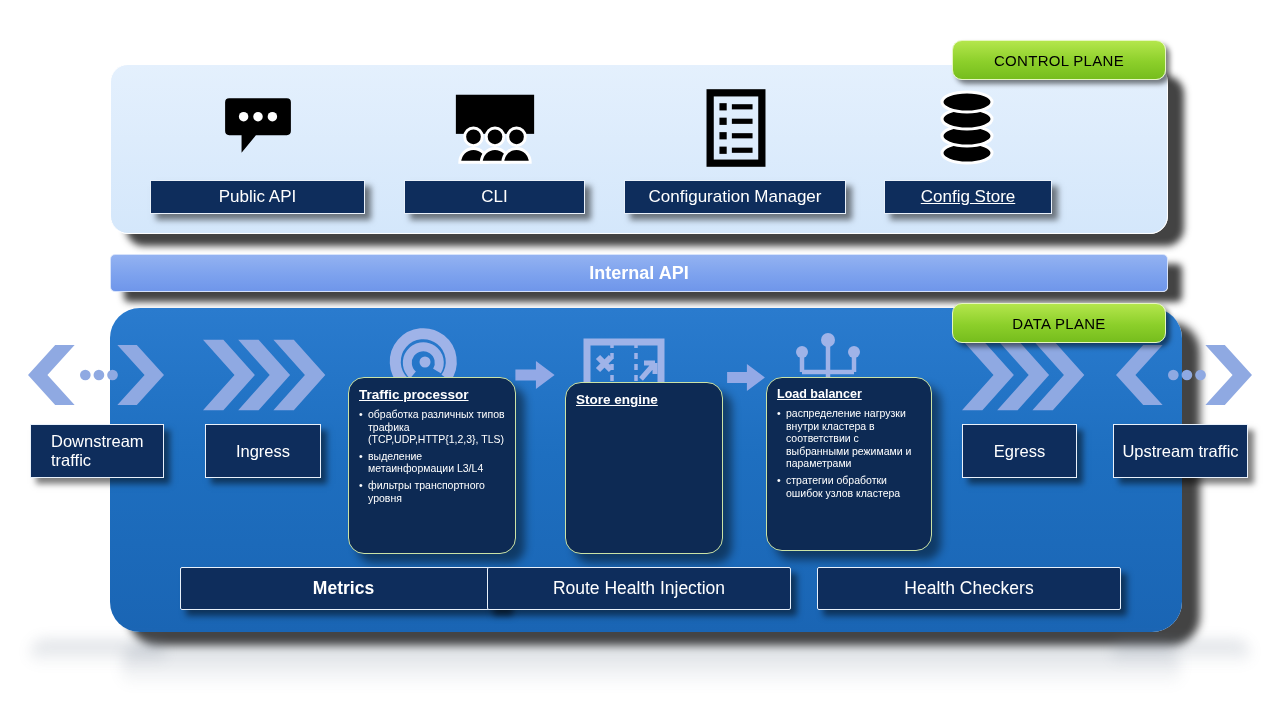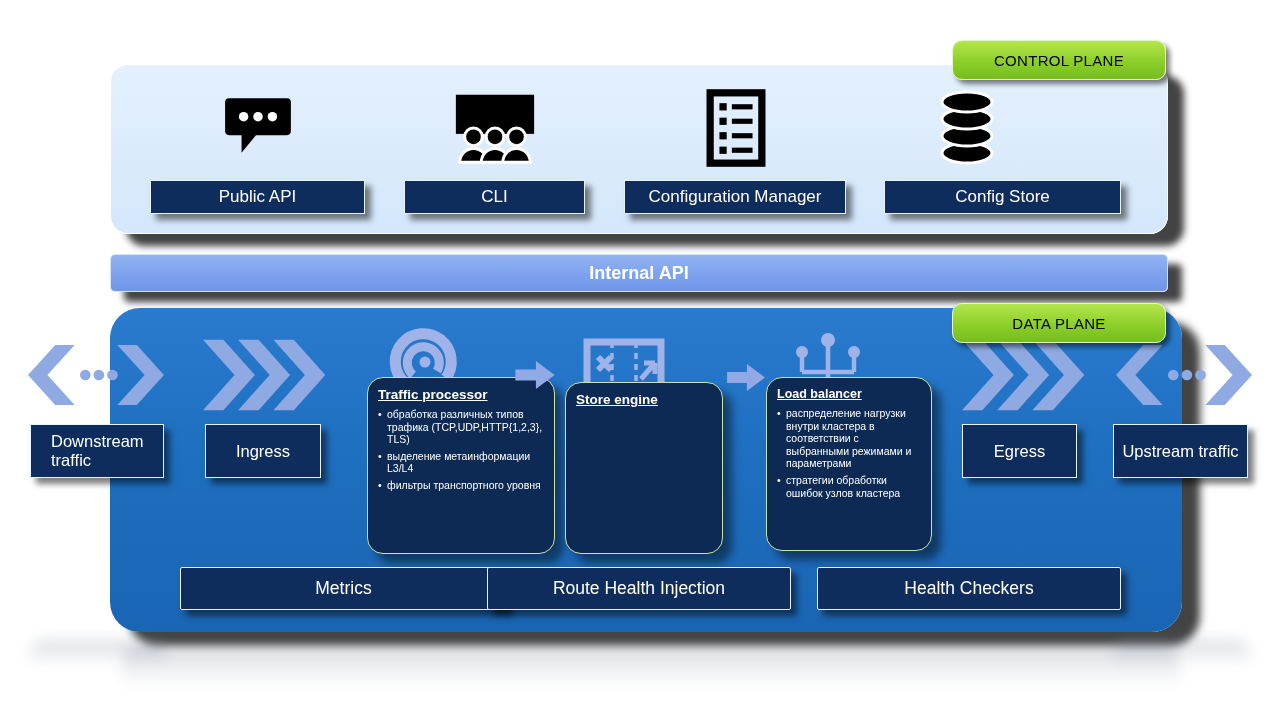--- a/index.html
+++ b/index.html
@@ -139,21 +139,21 @@
         <ellipse cx="29" cy="46" rx="25" ry="10"></ellipse>
         <ellipse cx="29" cy="29" rx="25" ry="10"></ellipse>
         <ellipse cx="29" cy="12" rx="25" ry="10"></ellipse>
       </g>
     </svg>
   </div>
 
   <div class="navy-box cp-label" style="left:150px; width:215px;">Public API</div>
   <div class="navy-box cp-label" style="left:404px; width:181px;">CLI</div>
   <div class="navy-box cp-label" style="left:624px; width:222px;">Configuration Manager</div>
-  <div class="navy-box cp-label" style="left:884px; width:237px;">Config Store</div>
+  <div class="navy-box cp-label" style="left:884px; width:168px;text-decoration:underline;">Config Store</div>
 
   <div class="internal-api">Internal API</div>
 
   <div class="data-plane"></div>
   <div class="badge badge-data">DATA PLANE</div>
 
   <div class="icon" style="left:28px; top:344px; width:136px; height:62px; z-index:2;">
     <svg viewBox="0 0 140 62">
       <g fill="#8fa9e2">
         <g transform="scale(-1,1) translate(-48,0)">
@@ -181,21 +181,21 @@
 
   <div class="icon" style="left:382px; top:324px; width:86px; height:64px;">
     <svg viewBox="0 0 86 64">
       <g fill="none" stroke="#9fb3e8">
         <path d="M22 58 A28 28 0 1 1 64 54" stroke-width="11"></path>
         <path d="M31 51 A16 16 0 1 1 55 47" stroke-width="9"></path>
       </g>
       <circle cx="43" cy="38" r="5.5" fill="#9fb3e8"></circle>
     </svg>
   </div>
-  <div class="card" style="left:367px; top:377px; width:188px; height:177px;">
+  <div class="card" style="left:348px; top:377px; width:168px; height:177px;">
     <div class="card-title">Traffic processor</div>
     <ul class="card-list">
       <li>обработка различных типов трафика (TCP,UDP,HTTP{1,2,3}, TLS)</li>
       <li>выделение метаинформации L3/L4</li>
       <li>фильтры транспортного уровня</li>
     </ul>
   </div>
 
   <div class="icon" style="left:514px; top:361px; width:42px; height:28px; z-index:2;">
     <svg viewBox="0 0 42 30">
@@ -264,21 +264,21 @@
         </g>
         <circle cx="59" cy="31" r="5.5"></circle>
         <circle cx="73" cy="31" r="5.5"></circle>
         <circle cx="87" cy="31" r="5.5"></circle>
         <path d="M92 0 h20 l28 31 l-28 31 h-20 l28 -31 z"></path>
       </g>
     </svg>
   </div>
   <div class="navy-box traffic-box" style="left:1113px; width:135px;">Upstream traffic</div>
 
-  <div class="navy-box bottom-bar" style="left:180px; width:327px;">Metrics</div>
+  <div class="navy-box bottom-bar" style="left:180px; width:327px;font-weight:bold;">Metrics</div>
   <div class="navy-box bottom-bar" style="left:487px; width:304px;">Route Health Injection</div>
   <div class="navy-box bottom-bar" style="left:817px; width:304px;">Health Checkers</div>
 
   <div class="reflection" style="left:122px; top:644px; width:1058px; height:48px;"></div>
   <div class="reflection" style="left:30px; top:640px; width:136px; height:28px;"></div>
   <div class="reflection" style="left:1112px; top:640px; width:138px; height:28px;"></div>
 
 </div>
 
 </body></html>

